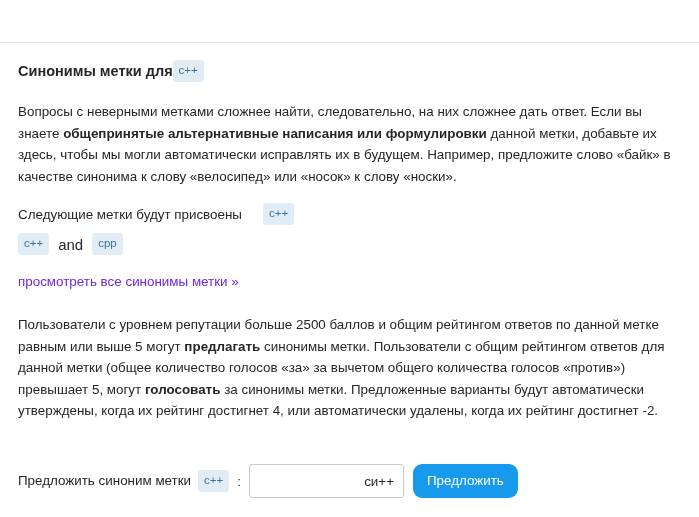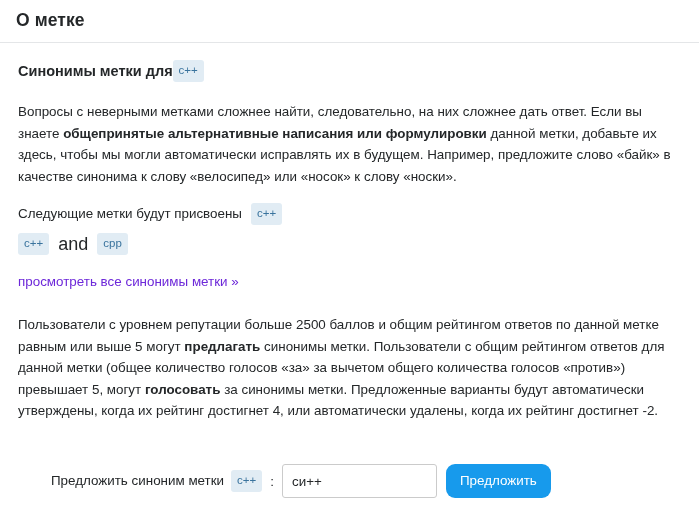--- a/index.html
+++ b/index.html
@@ -78,57 +78,56 @@
   p.body-text {
     margin: 0 0 16px 0;
     font-size: 13.4px;
     line-height: 21.5px;
     color: #242729;
   }
   p.body-text b { font-weight: bold; }
 
   .assigned-line {
     display: flex;
-    align-items: flex-start;
-    gap: 9px;
+    align-items: flex-end;
+    gap: 21px;
     font-size: 13.4px;
     line-height: 21.5px;
     color: #242729;
     margin: 0 0 8px 0;
   }
 
   .tag-pair {
     display: flex;
     align-items: center;
     gap: 9px;
     font-size: 12.5px;
     color: #242729;
     margin: 0 0 17px 0;
   }
-  .tag-pair .conj { font-size: 18px; color: #242729; }
+  .tag-pair .conj { font-size: 15px; color: #242729; }
 
   .syn-link {
     display: block;
     font-size: 13.4px;
     line-height: 20px;
     color: #6d28d9;
     text-decoration: none;
     margin: 0 0 22px 0;
     cursor: pointer;
     width: max-content;
   }
 
   
   .suggest-row {
     position: absolute;
     left: 18px;
     top: 464px;
     display: flex;
     align-items: center;
-    margin-left: 33px;
   }
   .suggest-label {
     font-size: 13.4px;
     color: #242729;
     line-height: 20px;
     margin-right: 7px;
   }
   .suggest-colon {
     font-size: 13.4px;
     color: #242729;
@@ -139,20 +138,21 @@
     height: 34px;
     box-sizing: border-box;
     border: 1px solid #cbcbcb;
     border-radius: 3px;
     background: #ffffff;
     padding: 0 9px;
     font-family: "Liberation Sans", sans-serif;
     font-size: 13.4px;
     color: #242729;
     outline: none;
+    text-align: right;
   }
   .suggest-input::placeholder { color: #9a9a9a; }
   .suggest-button {
     margin-left: 9px;
     height: 34px;
     box-sizing: border-box;
     border: none;
     border-radius: 9px;
     background: #179aec;
     color: #ffffff;
@@ -161,21 +161,20 @@
     padding: 0 14px;
     cursor: pointer;
     line-height: 34px;
   }
 </style>
 </head>
 <body>
 
 <div class="page">
 
-  <div class="page-title">О метке</div>
   <div class="title-divider"></div>
 
   <div class="content">
 
     <div class="section-head">
       <span>Синонимы метки для</span>
       <span class="tag">c++</span>
     </div>
 
     <p class="body-text">

